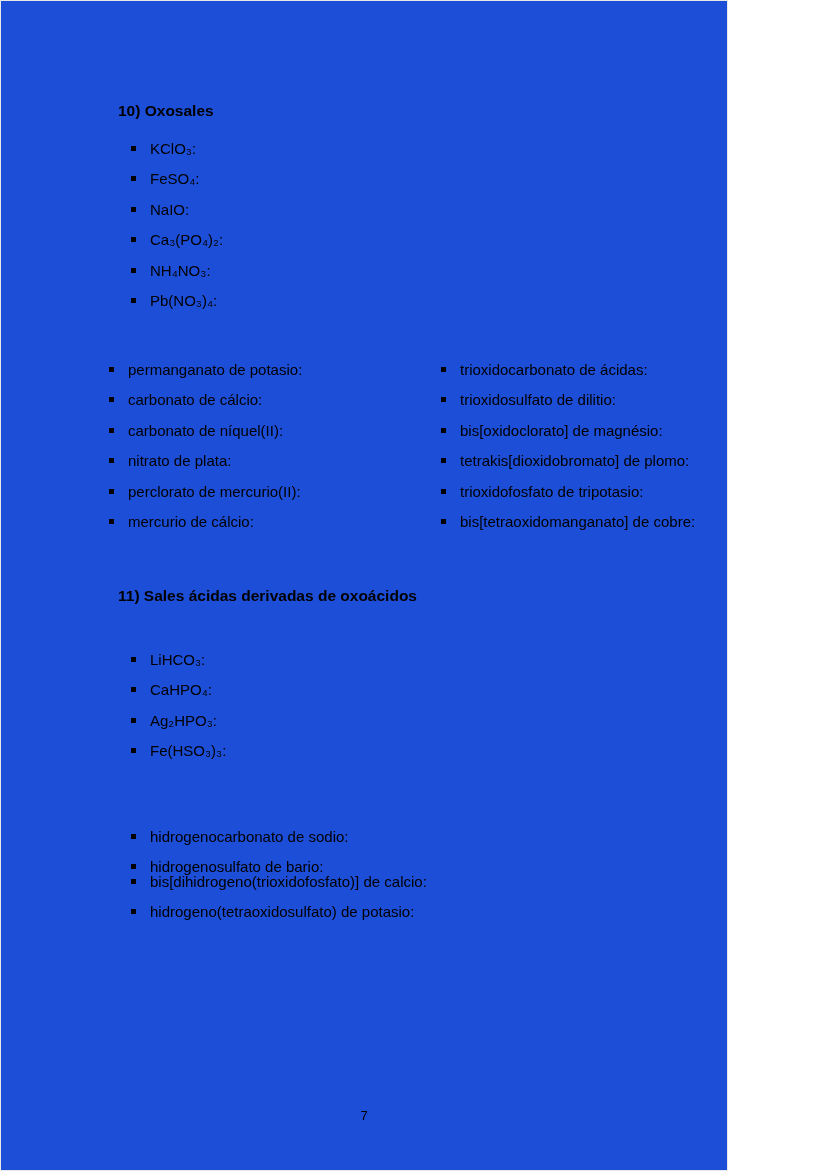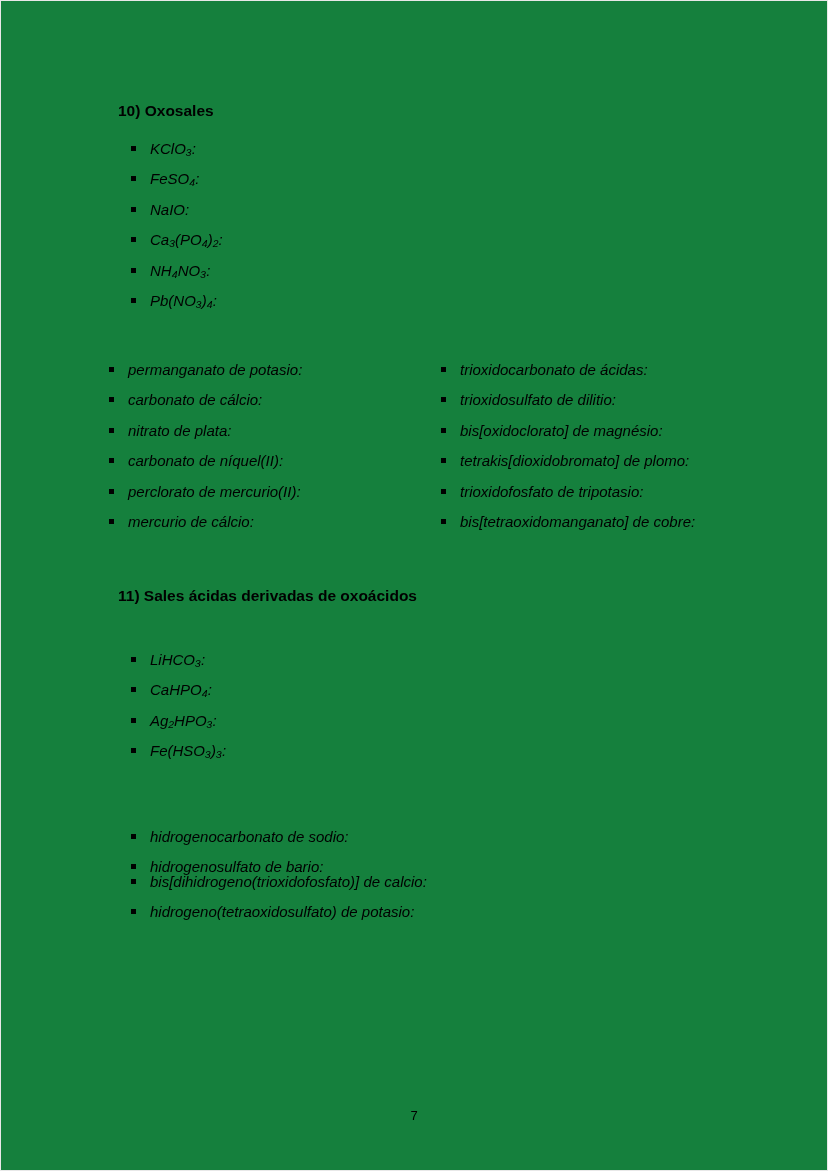--- a/index.html
+++ b/index.html
@@ -2,23 +2,23 @@
 <html><head>
   <meta charset="utf-8">
   <style>
     html, body {
       margin: 0;
       padding: 0;
       background: #ffffff;
     }
     .page {
       position: relative;
-      width: 828px;
+      width: 728px;
       height: 1171px;
-      background: #15803d;
+      background: #1d4ed8;
       font-family: "Liberation Sans", "DejaVu Sans", sans-serif;
       font-size: 15px;
       color: #000000;
       overflow: hidden;
       box-sizing: border-box;
       border: 1px solid #e8e8e8;
     }
     .heading {
       position: absolute;
       font-weight: bold;
@@ -30,21 +30,20 @@
       list-style: none;
       margin: 0;
       padding: 0;
     }
     ul.blist li {
       position: relative;
       padding-left: 19px;
       height: 30.4px;
       line-height: 19px;
       white-space: nowrap;
-      font-style: italic;
     }
     ul.blist li::before {
       content: "";
       position: absolute;
       left: 0;
       top: 7px;
       width: 5px;
       height: 5px;
       background: #000000;
     }
@@ -69,22 +68,22 @@
       <li>FeSO₄:</li>
       <li>NaIO:</li>
       <li>Ca₃(PO₄)₂:</li>
       <li>NH₄NO₃:</li>
       <li>Pb(NO₃)₄:</li>
     </ul>
 
   <ul class="blist" style="left:108px; top:359px;">
       <li>permanganato de potasio:</li>
       <li>carbonato de cálcio:</li>
+      <li>carbonato de níquel(II):</li>
       <li>nitrato de plata:</li>
-      <li>carbonato de níquel(II):</li>
       <li>perclorato de mercurio(II):</li>
       <li>mercurio de cálcio:</li>
     </ul>
 
   <ul class="blist" style="left:440px; top:359px;">
       <li>trioxidocarbonato de ácidas:</li>
       <li>trioxidosulfato de dilitio:</li>
       <li>bis[oxidoclorato] de magnésio:</li>
       <li>tetrakis[dioxidobromato] de plomo:</li>
       <li>trioxidofosfato de tripotasio:</li>

